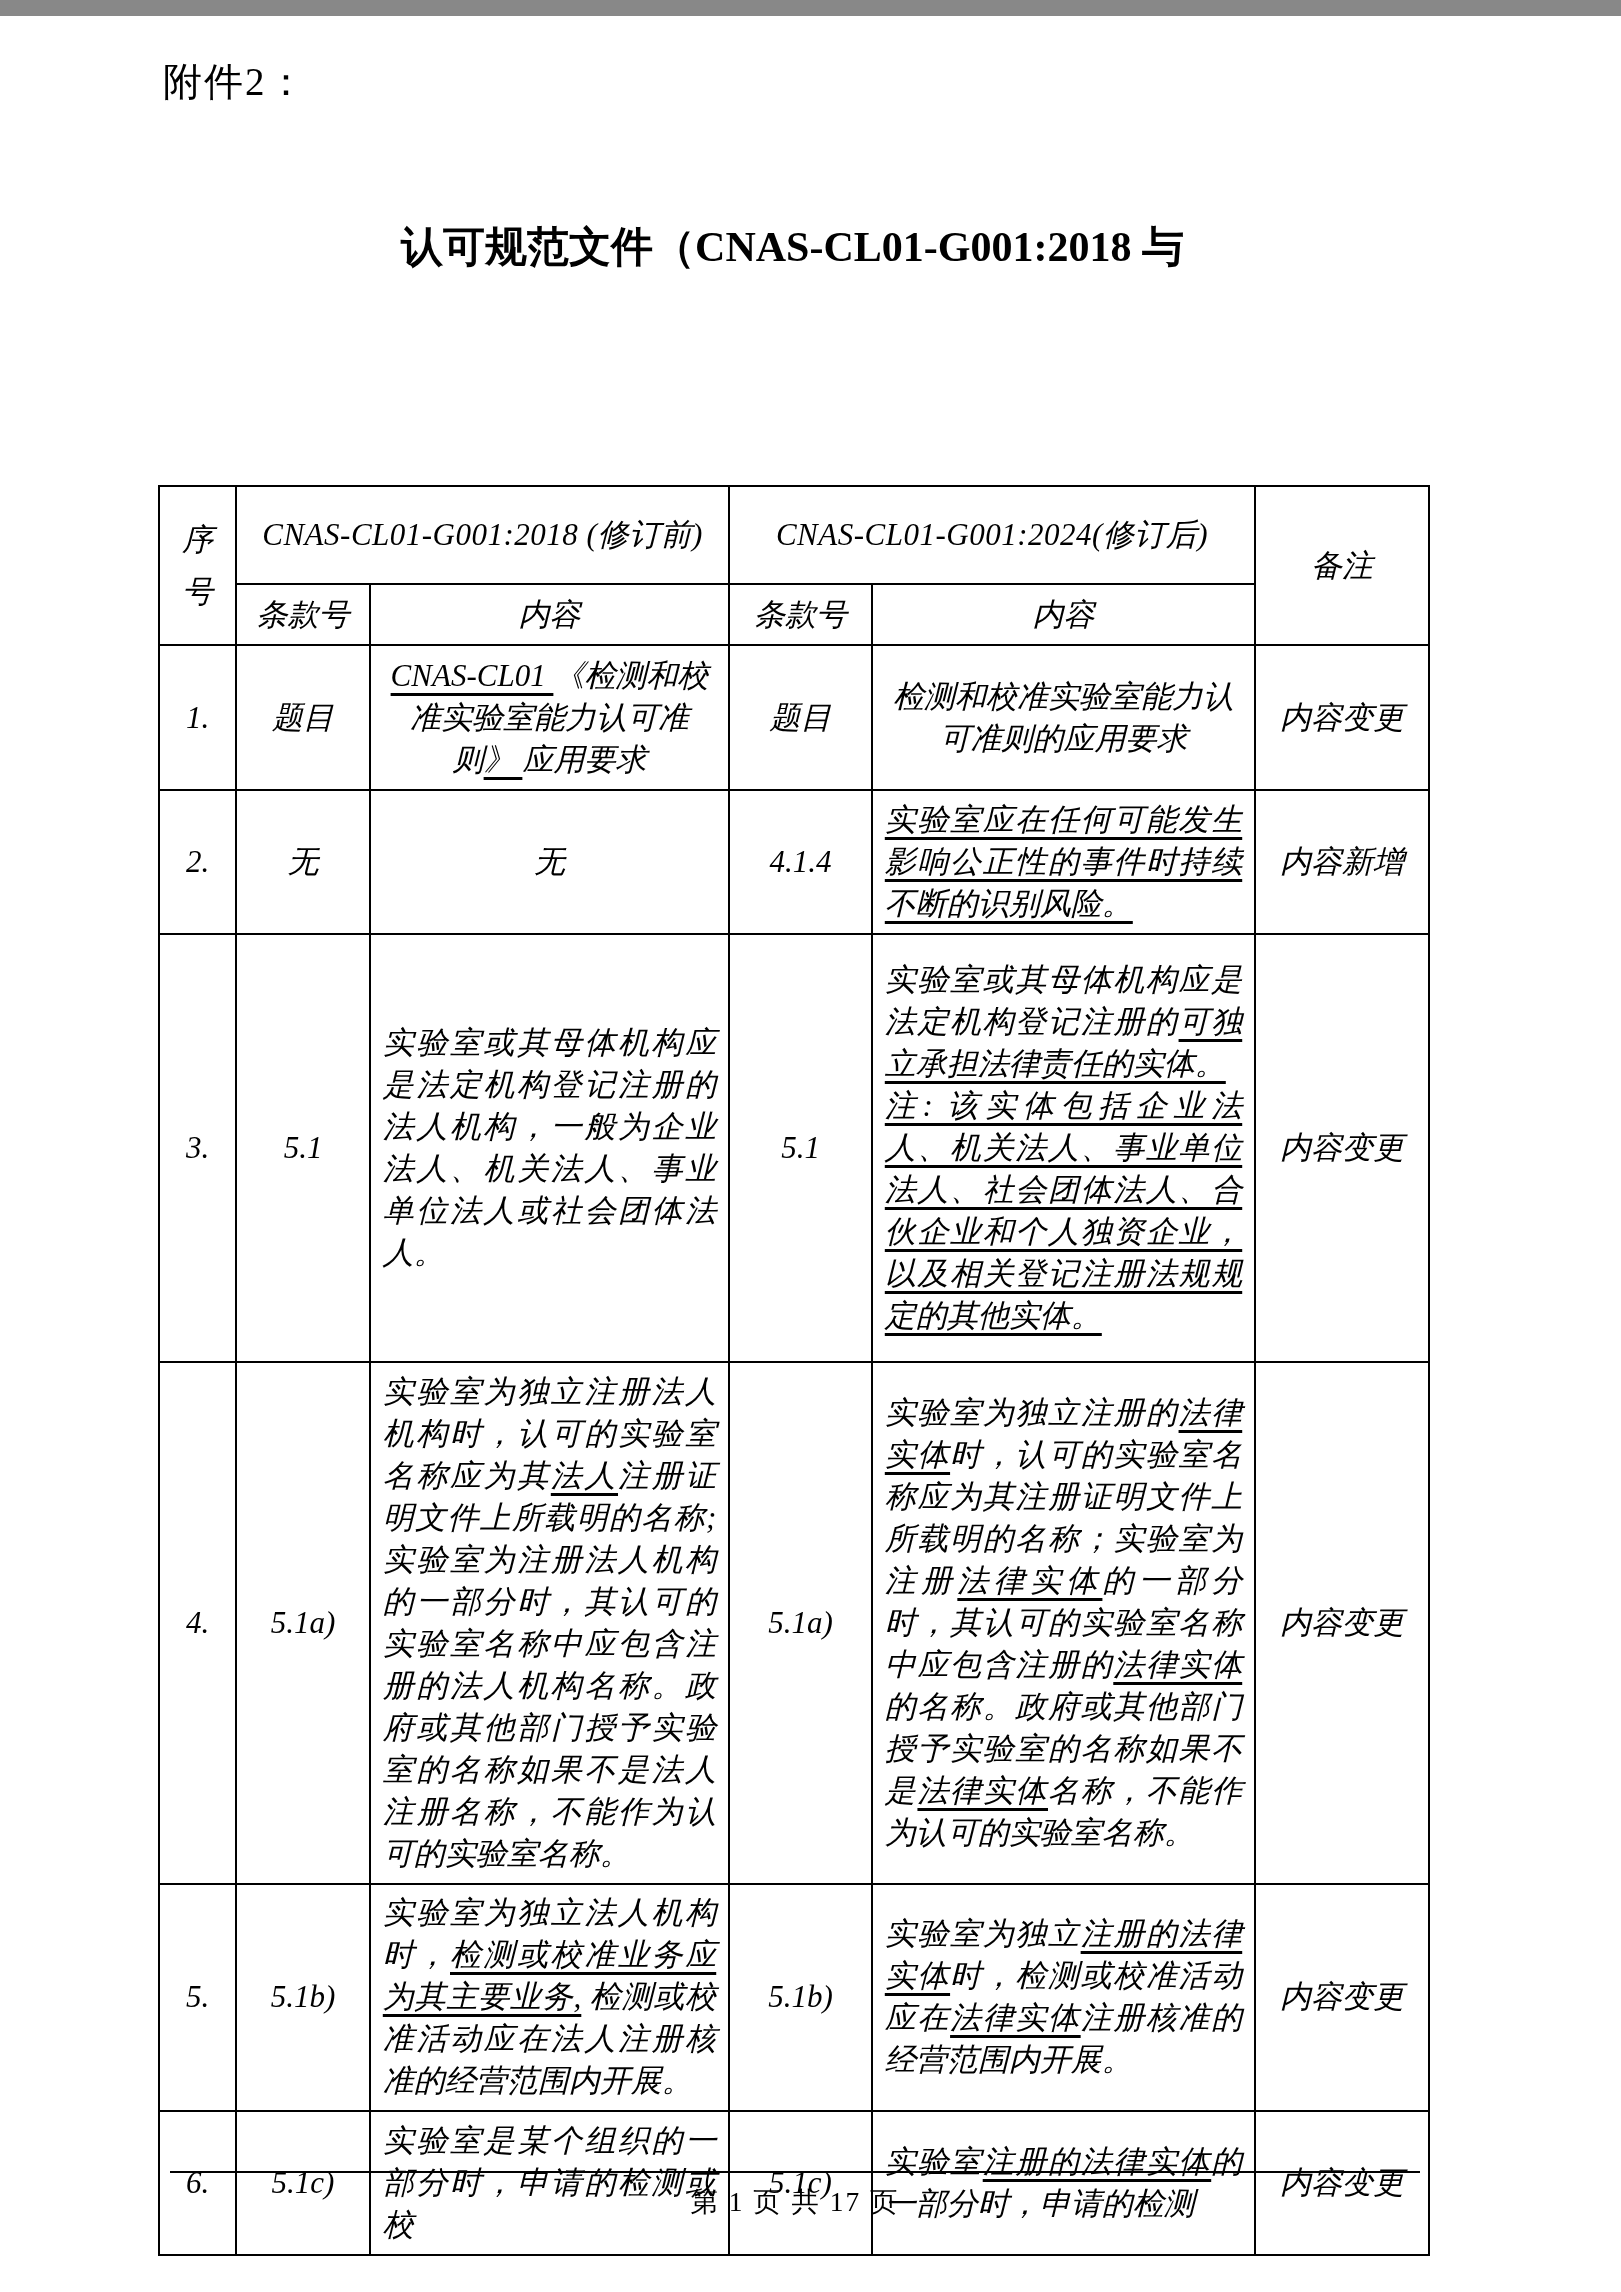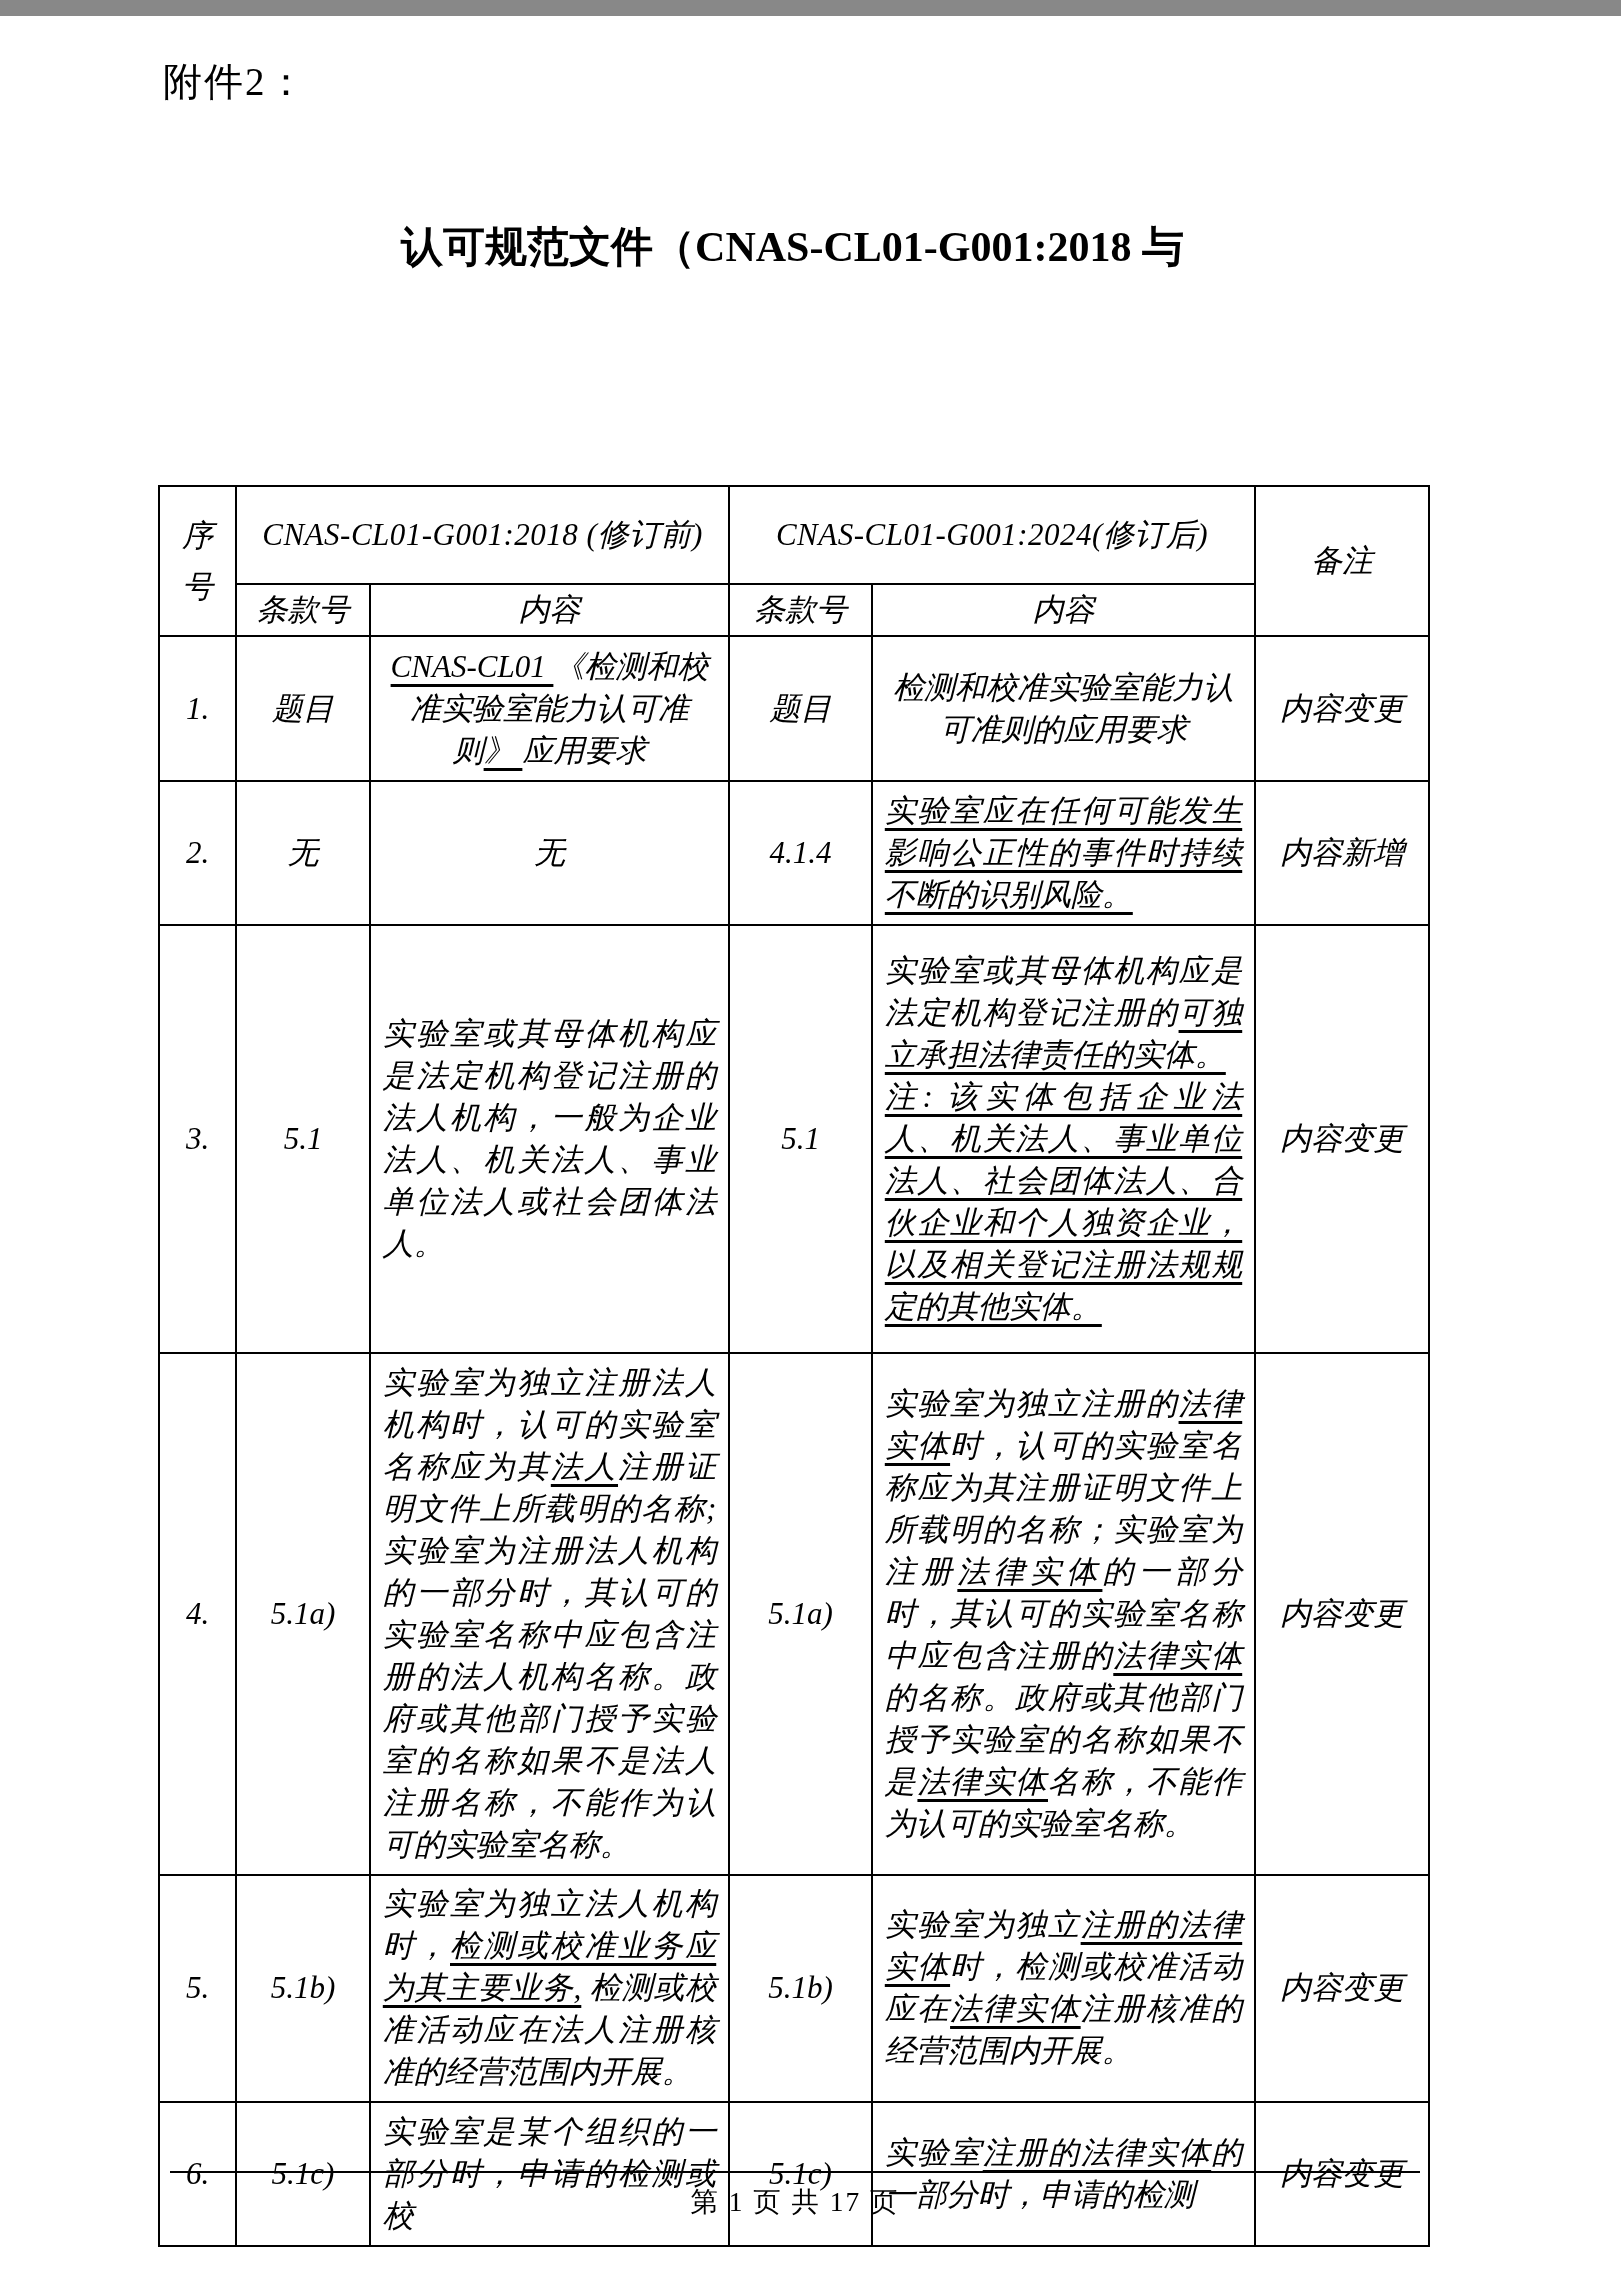--- a/index.html
+++ b/index.html
@@ -95,21 +95,21 @@
     </colgroup>
     <tbody>
       <tr style="height:98px;">
         <th rowspan="2" class="cell-center">
           <div class="vtext">序号</div>
         </th>
         <th colspan="2" class="group cell-center">CNAS-CL01-G001:2018 (修订前)</th>
         <th colspan="2" class="group cell-center">CNAS-CL01-G001:2024(修订后)</th>
         <th rowspan="2" class="cell-center">备注</th>
       </tr>
-      <tr style="height:52px;padding-left:20px;">
+      <tr style="height:61px;padding-left:20px;">
         <th class="cell-center">条款号</th>
         <th class="cell-center">内容</th>
         <th class="cell-center">条款号</th>
         <th class="cell-center">内容</th>
       </tr>
 
       <tr style="height:145px;">
         <td class="cell-center">1.</td>
         <td class="cell-center">题目</td>
         <td class="content center"><span class="u">CNAS-CL01&nbsp;</span><span>《检测和校准实验室能力认可准则</span><span class="u">》&nbsp;</span><span>应用要求</span></td>

